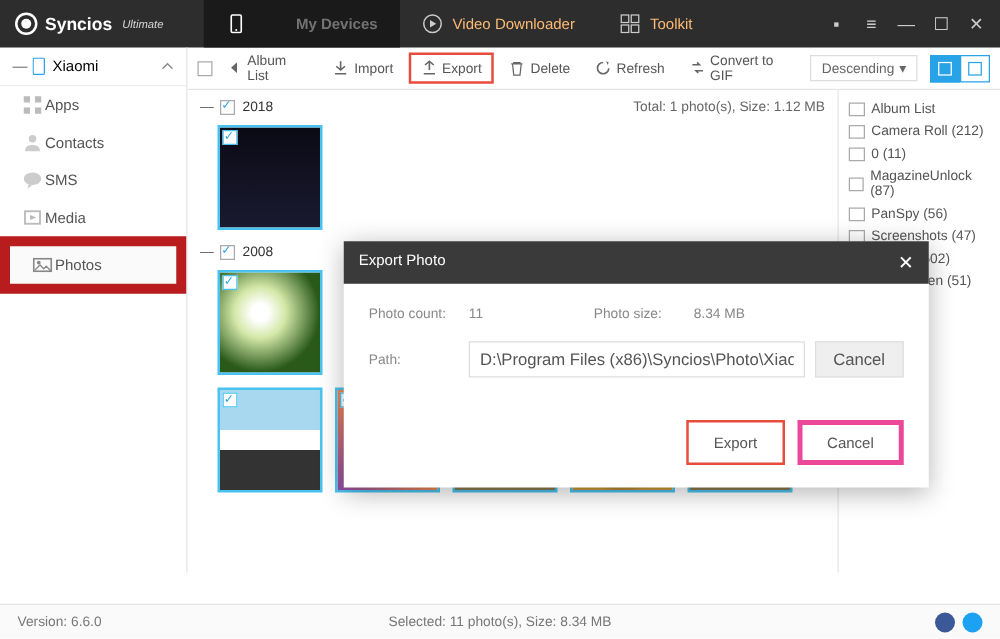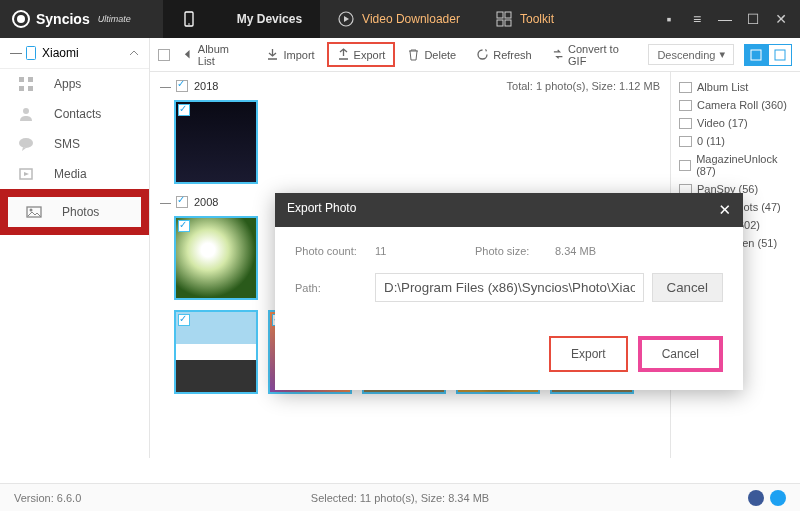--- a/index.html
+++ b/index.html
@@ -5,29 +5,29 @@
 * { margin: 0; padding: 0; box-sizing: border-box; font-family: Arial, sans-serif; }
 body { width: 800px; height: 511px; background: #fff; overflow: hidden; position: relative; }
 .titlebar { height: 38px; background: #2d2d2d; display: flex; align-items: center; color: #fff; }
 .logo { display: flex; align-items: center; padding: 0 12px; gap: 6px; }
 .logo-icon { width: 18px; height: 18px; border: 2px solid #fff; border-radius: 50%; position: relative; }
 .logo-icon::after { content: ''; position: absolute; width: 8px; height: 8px; background: #fff; border-radius: 50%; top: 3px; left: 3px; }
 .logo-text { font-size: 14px; font-weight: bold; }
 .logo-sub { font-size: 9px; font-style: italic; opacity: 0.8; margin-left: 2px; }
 .nav-tabs { display: flex; height: 100%; margin-left: 20px; }
 .nav-tab { display: flex; align-items: center; gap: 8px; padding: 0 18px; font-size: 12px; cursor: pointer; color: #fdba74; }
-.nav-tab.active { background: #1a1a1a; color: #e5e5e5; font-weight: bold; gap: 40px; }
+.nav-tab.active { background: #1a1a1a; color: #737373; font-weight: bold; gap: 40px; }
 .nav-tab .nicon { width: 16px; height: 16px; display: inline-block; }
 .win-controls { margin-left: auto; display: flex; gap: 14px; padding-right: 12px; }
 .win-btn { width: 14px; height: 14px; color: #ccc; cursor: pointer; font-size: 14px; line-height: 14px; text-align: center; }
 .main { display: flex; height: 420px; }
 .sidebar { width: 150px; border-right: 1px solid #e5e5e5; }
 .device-hdr { display: flex; align-items: center; padding: 8px 10px; gap: 6px; font-size: 12px; border-bottom: 1px solid #eee; }
 .collapse-tri { margin-left: auto; width: 10px; height: 10px; }
-.side-item { display: flex; align-items: center; gap: 20px; padding: 7px 18px; font-size: 12px; color: #555; cursor: pointer; }
+.side-item { display: flex; align-items: center; gap: 2px; padding: 7px 18px; font-size: 12px; color: #555; cursor: pointer; }
 .side-item.selected { border: 8px solid #b91c1c; background: #fafafa; }
 .side-icon { width: 16px; height: 16px; display: inline-block; }
 .content { flex: 1; display: flex; flex-direction: column; position: relative; }
 .toolbar { height: 34px; border-bottom: 1px solid #e5e5e5; display: flex; align-items: center; padding: 0 8px; gap: 4px; }
 .tbtn { display: flex; align-items: center; gap: 4px; font-size: 11px; color: #555; padding: 4px 8px; cursor: pointer; }
 .tbtn.hl { border: 2px solid #e74c3c; }
 .ticon { width: 13px; height: 13px; display: inline-block; }
 .sort-dd { margin-left: auto; border: 1px solid #ddd; padding: 3px 8px; font-size: 11px; color: #666; cursor: pointer; display:flex; align-items:center; gap:4px; }
 .view-tog { display: flex; margin-left: 6px; }
 .view-btn { width: 24px; height: 22px; border: 1px solid #29a3e8; display:flex; align-items:center; justify-content:center; cursor:pointer; }
@@ -300,25 +300,21 @@
         </div>
       </div>
 
       <div class="right-pane">
         <div class="album-item">
           <span class="album-icon"></span>
           <span>Album List</span>
         </div>
         <div class="album-item">
             <span class="album-icon"></span>
-            <span>Camera Roll (360)</span>
-          </div>
-        <div class="album-item">
-            <span class="album-icon"></span>
-            <span>Video (17)</span>
+            <span>Camera Roll (212)</span>
           </div>
         <div class="album-item">
             <span class="album-icon"></span>
             <span>0 (11)</span>
           </div>
         <div class="album-item">
             <span class="album-icon"></span>
             <span>MagazineUnlock (87)</span>
           </div>
         <div class="album-item">

